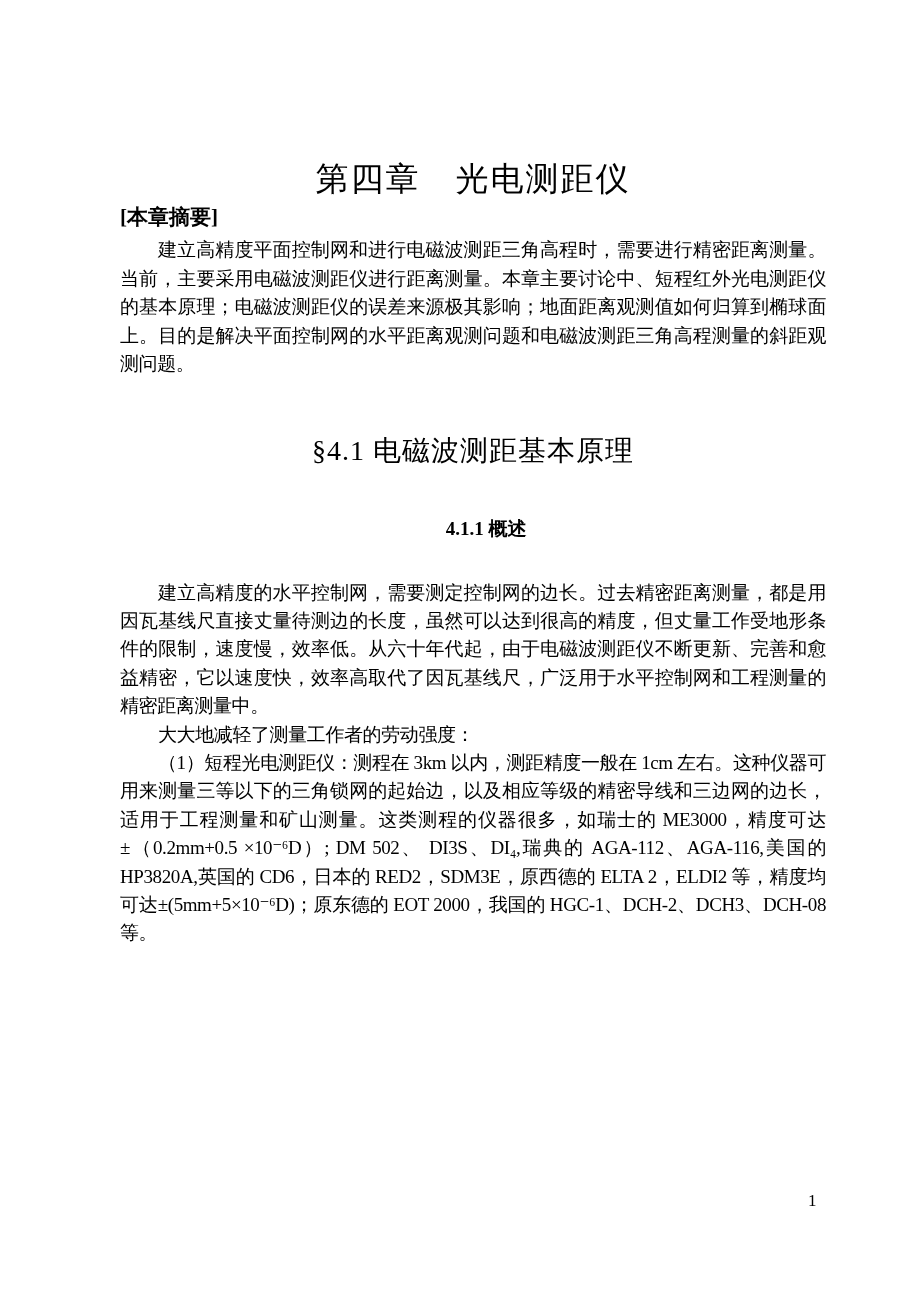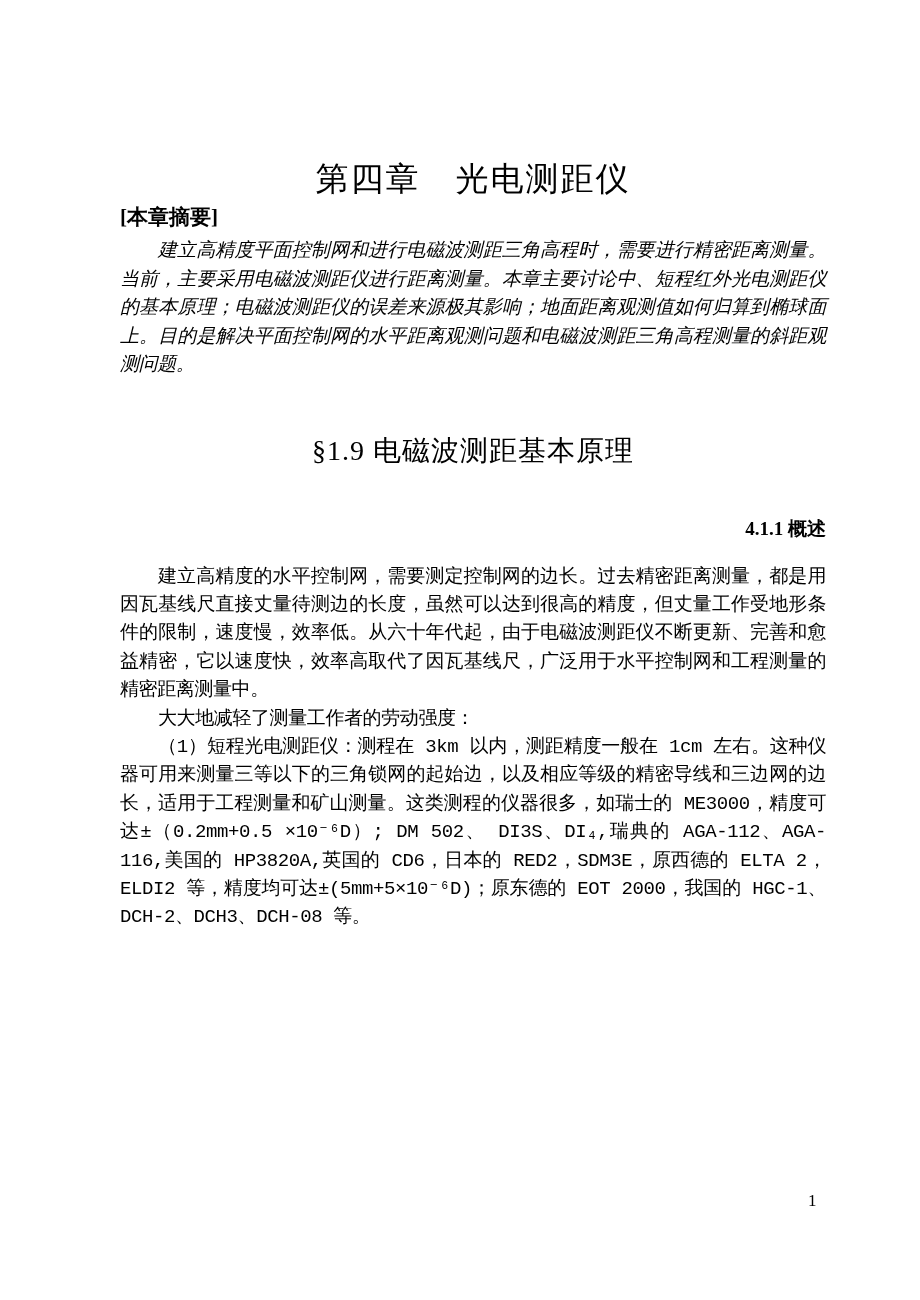--- a/index.html
+++ b/index.html
@@ -37,40 +37,38 @@
     line-height: 30px;
     text-align: left;
   }
   .abstract-text {
     margin: 4px 0 11px 0;
     font-size: 19px;
     letter-spacing: -0.4px;
     line-height: 28.5px;
     text-align: justify;
     text-indent: 2em;
-    font-style: italic;
   }
   .section-heading {
     margin: 52px 0 0 0;
     font-size: 28px;
     font-weight: normal;
     line-height: 40px;
     text-align: center;
     letter-spacing: 1px;
   }
   .subsection-heading {
     margin: 44px 0 8px 26px;
     font-size: 19px;
     font-weight: bold;
     line-height: 28px;
-    text-align: right;
+    text-align: center;
   }
   .body-block {
-    margin-top: 20px;
-    font-family: Liberation Mono, monospace;
+    margin-top: 36px;
   }
   .body-para {
     margin: 0;
     font-size: 19px;
     letter-spacing: -0.4px;
     line-height: 28.4px;
     text-align: justify;
     text-indent: 2em;
   }
   .page-number {
@@ -87,21 +85,21 @@
 
 <div class="page">
   <div class="content">
 
     <h1 class="chapter-title">第四章　光电测距仪</h1>
 
     <div class="abstract-label">[本章摘要]</div>
 
     <p class="abstract-text">建立高精度平面控制网和进行电磁波测距三角高程时，需要进行精密距离测量。当前，主要采用电磁波测距仪进行距离测量。本章主要讨论中、短程红外光电测距仪的基本原理；电磁波测距仪的误差来源极其影响；地面距离观测值如何归算到椭球面上。目的是解决平面控制网的水平距离观测问题和电磁波测距三角高程测量的斜距观测问题。</p>
 
-    <h2 class="section-heading">§1.9 电磁波测距基本原理</h2>
+    <h2 class="section-heading">§4.1 电磁波测距基本原理</h2>
 
     <h3 class="subsection-heading">4.1.1 概述</h3>
 
     <div class="body-block">
       <p class="body-para">建立高精度的水平控制网，需要测定控制网的边长。过去精密距离测量，都是用因瓦基线尺直接丈量待测边的长度，虽然可以达到很高的精度，但丈量工作受地形条件的限制，速度慢，效率低。从六十年代起，由于电磁波测距仪不断更新、完善和愈益精密，它以速度快，效率高取代了因瓦基线尺，广泛用于水平控制网和工程测量的精密距离测量中。</p>
       <p class="body-para">大大地减轻了测量工作者的劳动强度：</p>
       <p class="body-para">（1）短程光电测距仪：测程在 3km 以内，测距精度一般在 1cm 左右。这种仪器可用来测量三等以下的三角锁网的起始边，以及相应等级的精密导线和三边网的边长，适用于工程测量和矿山测量。这类测程的仪器很多，如瑞士的 ME3000，精度可达±（0.2mm+0.5 ×10⁻⁶D）; DM 502、 DI3S、DI₄,瑞典的 AGA-112、AGA-116,美国的 HP3820A,英国的 CD6，日本的 RED2，SDM3E，原西德的 ELTA 2，ELDI2 等，精度均可达±(5mm+5×10⁻⁶D)；原东德的 EOT 2000，我国的 HGC-1、DCH-2、DCH3、DCH-08 等。</p>
     </div>
 
   </div>

